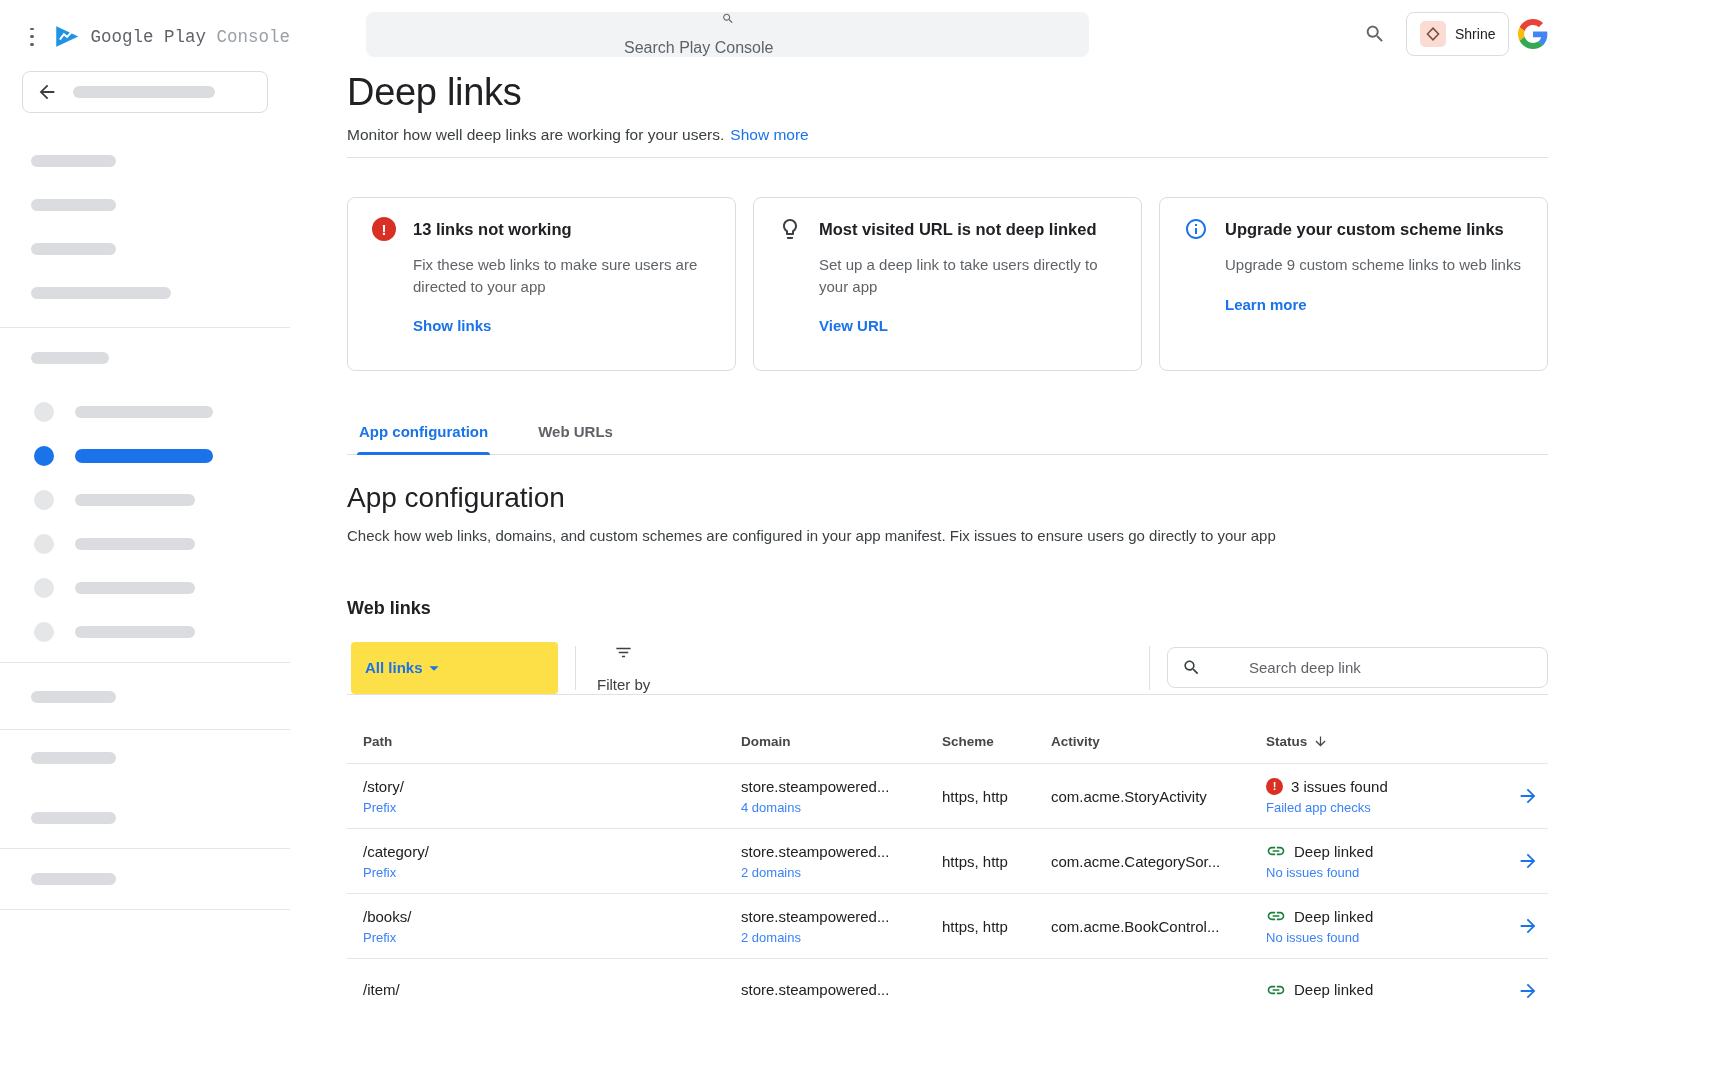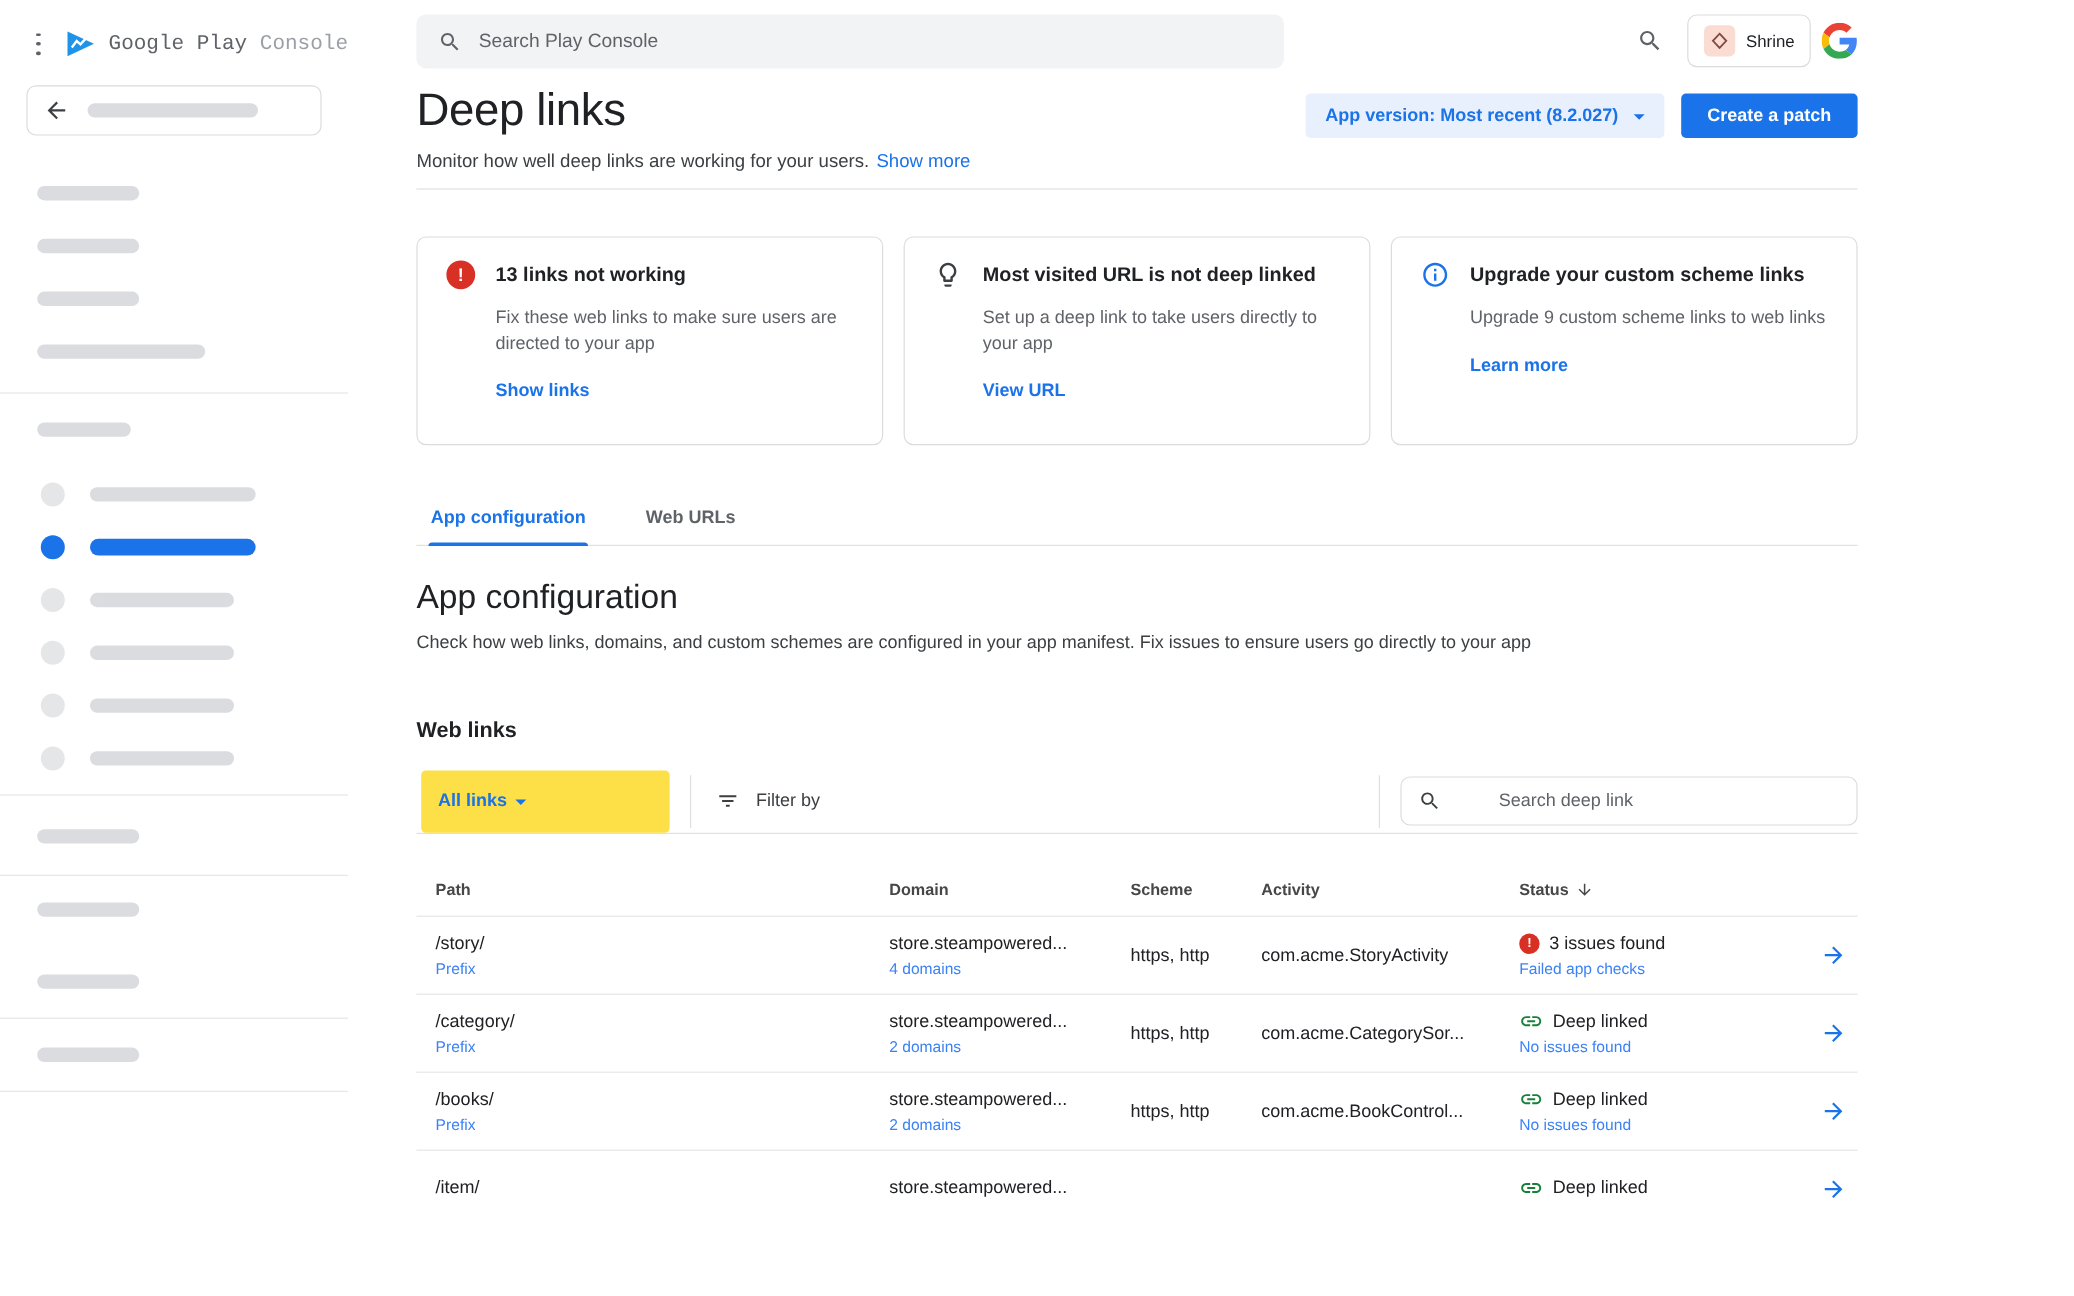--- a/index.html
+++ b/index.html
@@ -19,21 +19,21 @@
   .back-box { margin:22px 22px 0 22px; height:42px; border:1px solid #dadce0; border-radius:8px; display:flex; align-items:center; padding:0 13px; gap:15px; cursor:pointer; }
   .skel { background:#dadce0; border-radius:6px; height:12px; }
   .skel-c { width:20px; height:20px; border-radius:50%; background:#e4e6e8; flex:none; }
   .s-row { height:44px; display:flex; align-items:center; padding-left:31px; gap:21px; }
   .s-row.with-c { padding-left:34px; }
   .s-row.active .skel { background:#1a73e8; height:14px; border-radius:7px; }
   .s-row.active .skel-c { background:#1a73e8; }
   .sdiv { height:1px; background:#e4e6e9; }
 
   
-  .top-search { position:absolute; left:347px; top:12px; width:723px; height:45px; background:#f1f3f4; border-radius:8px; display:flex; align-items:center; padding:0 18px; gap:14px; }
+  .top-search { position:absolute; left:366px; top:12px; width:723px; height:45px; background:#f1f3f4; border-radius:8px; display:flex; align-items:center; padding:0 18px; gap:14px;flex-direction:column; }
   .top-search input { flex:1; border:none; outline:none; background:transparent; font-family:inherit; font-size:16px; color:#202124; }
   .top-search input::placeholder { color:#5f6368; }
   .tb-search-icon { position:absolute; left:1364px; top:23px; cursor:pointer; }
   .app-chip { position:absolute; left:1406px; top:12px; height:44px; border:1px solid #dadce0; border-radius:8px; background:#fff; display:flex; align-items:center; gap:9px; padding:0 13px; cursor:pointer; }
   .app-chip .shrine-ic { width:26px; height:26px; border-radius:5px; background:#fbdcd2; display:flex; align-items:center; justify-content:center; }
   .app-chip .chip-label { font-size:14px; color:#202124; }
   .g-avatar { position:absolute; left:1518px; top:19px; width:30px; height:30px; cursor:pointer; }
 
   
   .main { position:absolute; left:347px; top:64px; width:1201px; }
@@ -64,21 +64,21 @@
 
   
   h2.section-title { margin-top:26px; font-size:28px; font-weight:500; color:#202124; line-height:34px; }
   .section-desc { margin-top:10px; font-size:15px; color:#3c4043; line-height:21px; }
   h3.sub-title { margin-top:52px; font-size:18px; font-weight:700; color:#202124; }
 
   
   .toolbar { margin-top:22px; height:54px; display:flex; align-items:center; border-bottom:1px solid #e0e0e0; padding-left:4px; }
   .select-links { width:207px; height:52px; background:#fde047; border-radius:4px; display:flex; align-items:center; justify-content:flex-start; padding:0 8px 0 14px; color:#1a73e8; font-size:15px; font-weight:600; cursor:pointer; }
   .vdiv { width:1px; height:44px; background:#e0e0e0; margin:0 0 0 17px; }
-  .filter-by { display:flex; align-items:center; gap:14px; margin-left:21px; font-size:15px; color:#3c4043; cursor:pointer; }
+  .filter-by { display:flex; align-items:center; gap:14px; margin-left:21px; font-size:15px; color:#3c4043; cursor:pointer;flex-direction:column; }
   .toolbar-spacer { flex:1; }
   .deep-search { width:381px; height:41px; border:1px solid #dadce0; border-radius:8px; display:flex; align-items:center; gap:12px; padding:0 14px; margin-left:17px; background:#fff; }
   .deep-search input { flex:1; border:none; outline:none; background:transparent; font-family:inherit; font-size:15px; color:#202124;margin-left:36px; }
   .deep-search input::placeholder { color:#5f6368; }
 
   
   .grid-row { display:grid; grid-template-columns:378px 201px 109px 215px 242px 1fr; padding-left:16px; align-items:center; }
   .thead { height:68px; align-items:end; padding-bottom:14px; font-size:13.5px; font-weight:600; color:#474747; }
   .thead .th-status { display:flex; align-items:center; gap:6px; cursor:pointer; }
   .trow { height:65px; border-top:1px solid #e4e6e9; cursor:default; }
@@ -215,29 +215,20 @@
 
   <main class="main">
 
     <div class="page-header">
       <div>
         <h1 class="page-title">Deep links</h1>
         <div class="subtitle-row">
           <span>Monitor how well deep links are working for your users.</span><a class="link">Show more</a>
         </div>
       </div>
-      <div class="header-actions">
-        <button class="version-chip">
-          <span>App version: Most recent (8.2.027)</span>
-          <svg width="22" height="22" viewBox="0 0 24 24">
-              <path fill="#1a73e8" d="M7 10l5 5 5-5z"></path>
-            </svg>
-        </button>
-        <button class="primary-btn">Create a patch</button>
-      </div>
     </div>
 
     <div class="hdiv"></div>
 
     <div class="cards">
       <div class="card">
         <div class="card-head">
           <span class="err-badge">!</span>
           <span class="card-title">13 links not working</span>
         </div>

